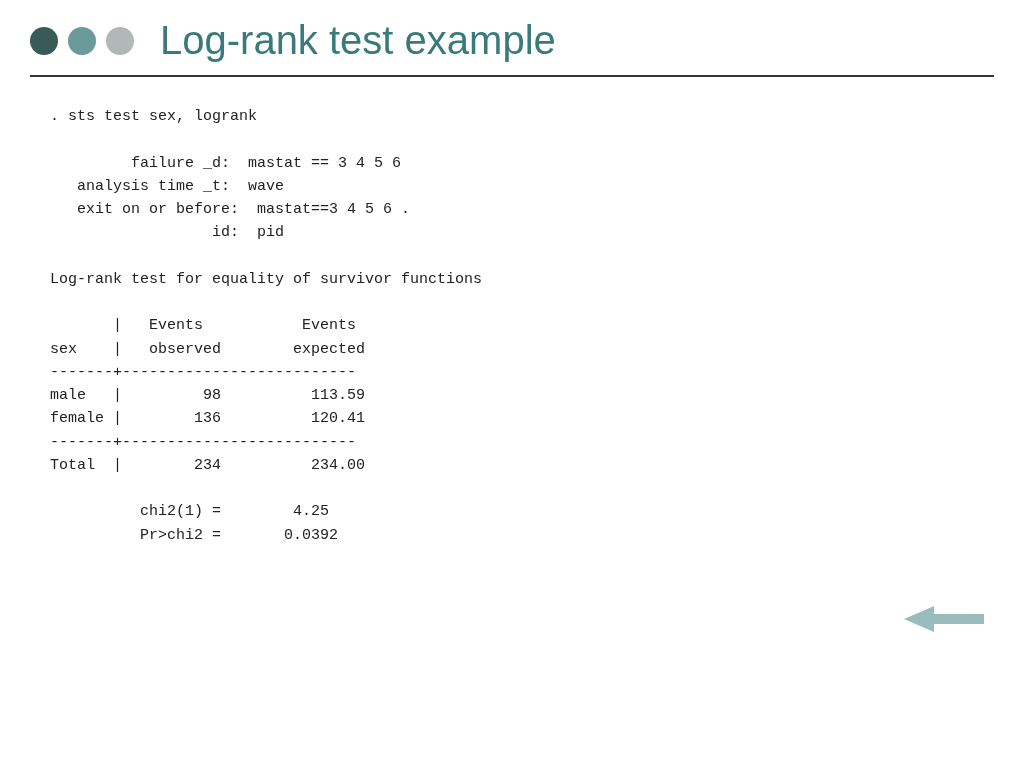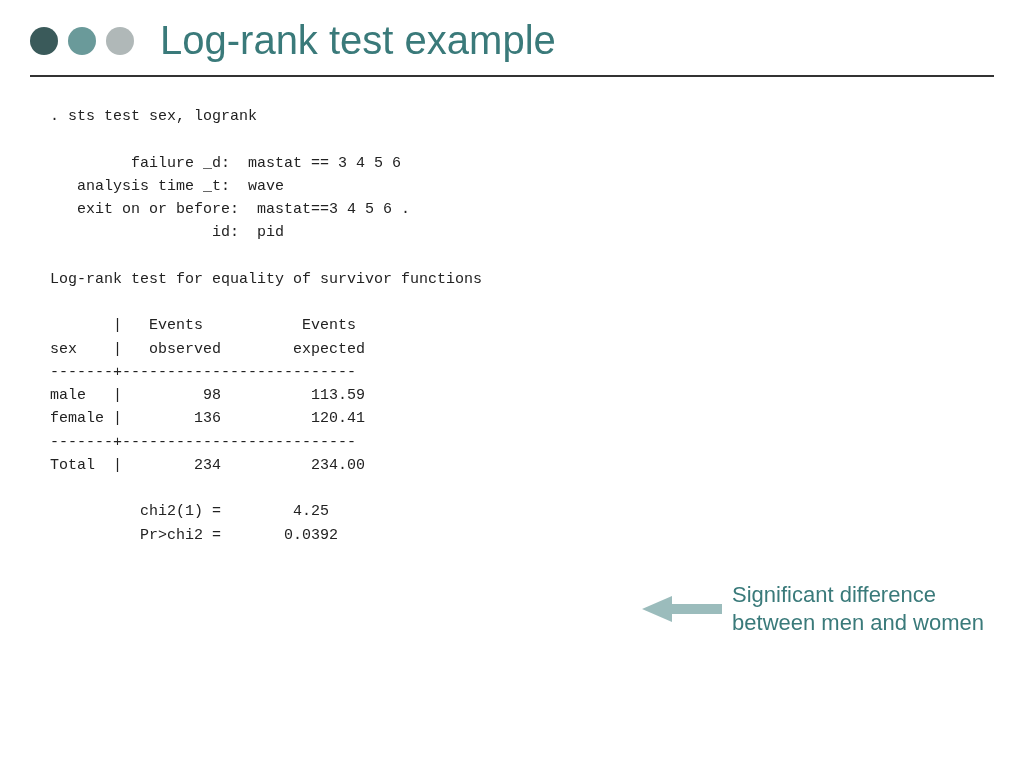--- a/index.html
+++ b/index.html
@@ -112,17 +112,13 @@
 <span></span>
 <span>          chi2(1) =        4.25</span>
 <span>          Pr&gt;chi2 =       0.0392</span></pre>
 </div>
 
 <div class="annotation-area">
   <svg class="arrow-shape" viewBox="0 0 80 38" xmlns="http://www.w3.org/2000/svg">
 
     <polygon points="30,6 0,19 30,32 30,24 80,24 80,14 30,14" fill="#8ab0b0" opacity="0.85"></polygon>
   </svg>
-  <div class="annotation-text">
-    <span>Significant difference</span><br>
-    <span>between men and women</span>
-  </div>
 </div>
 
 </body></html>

